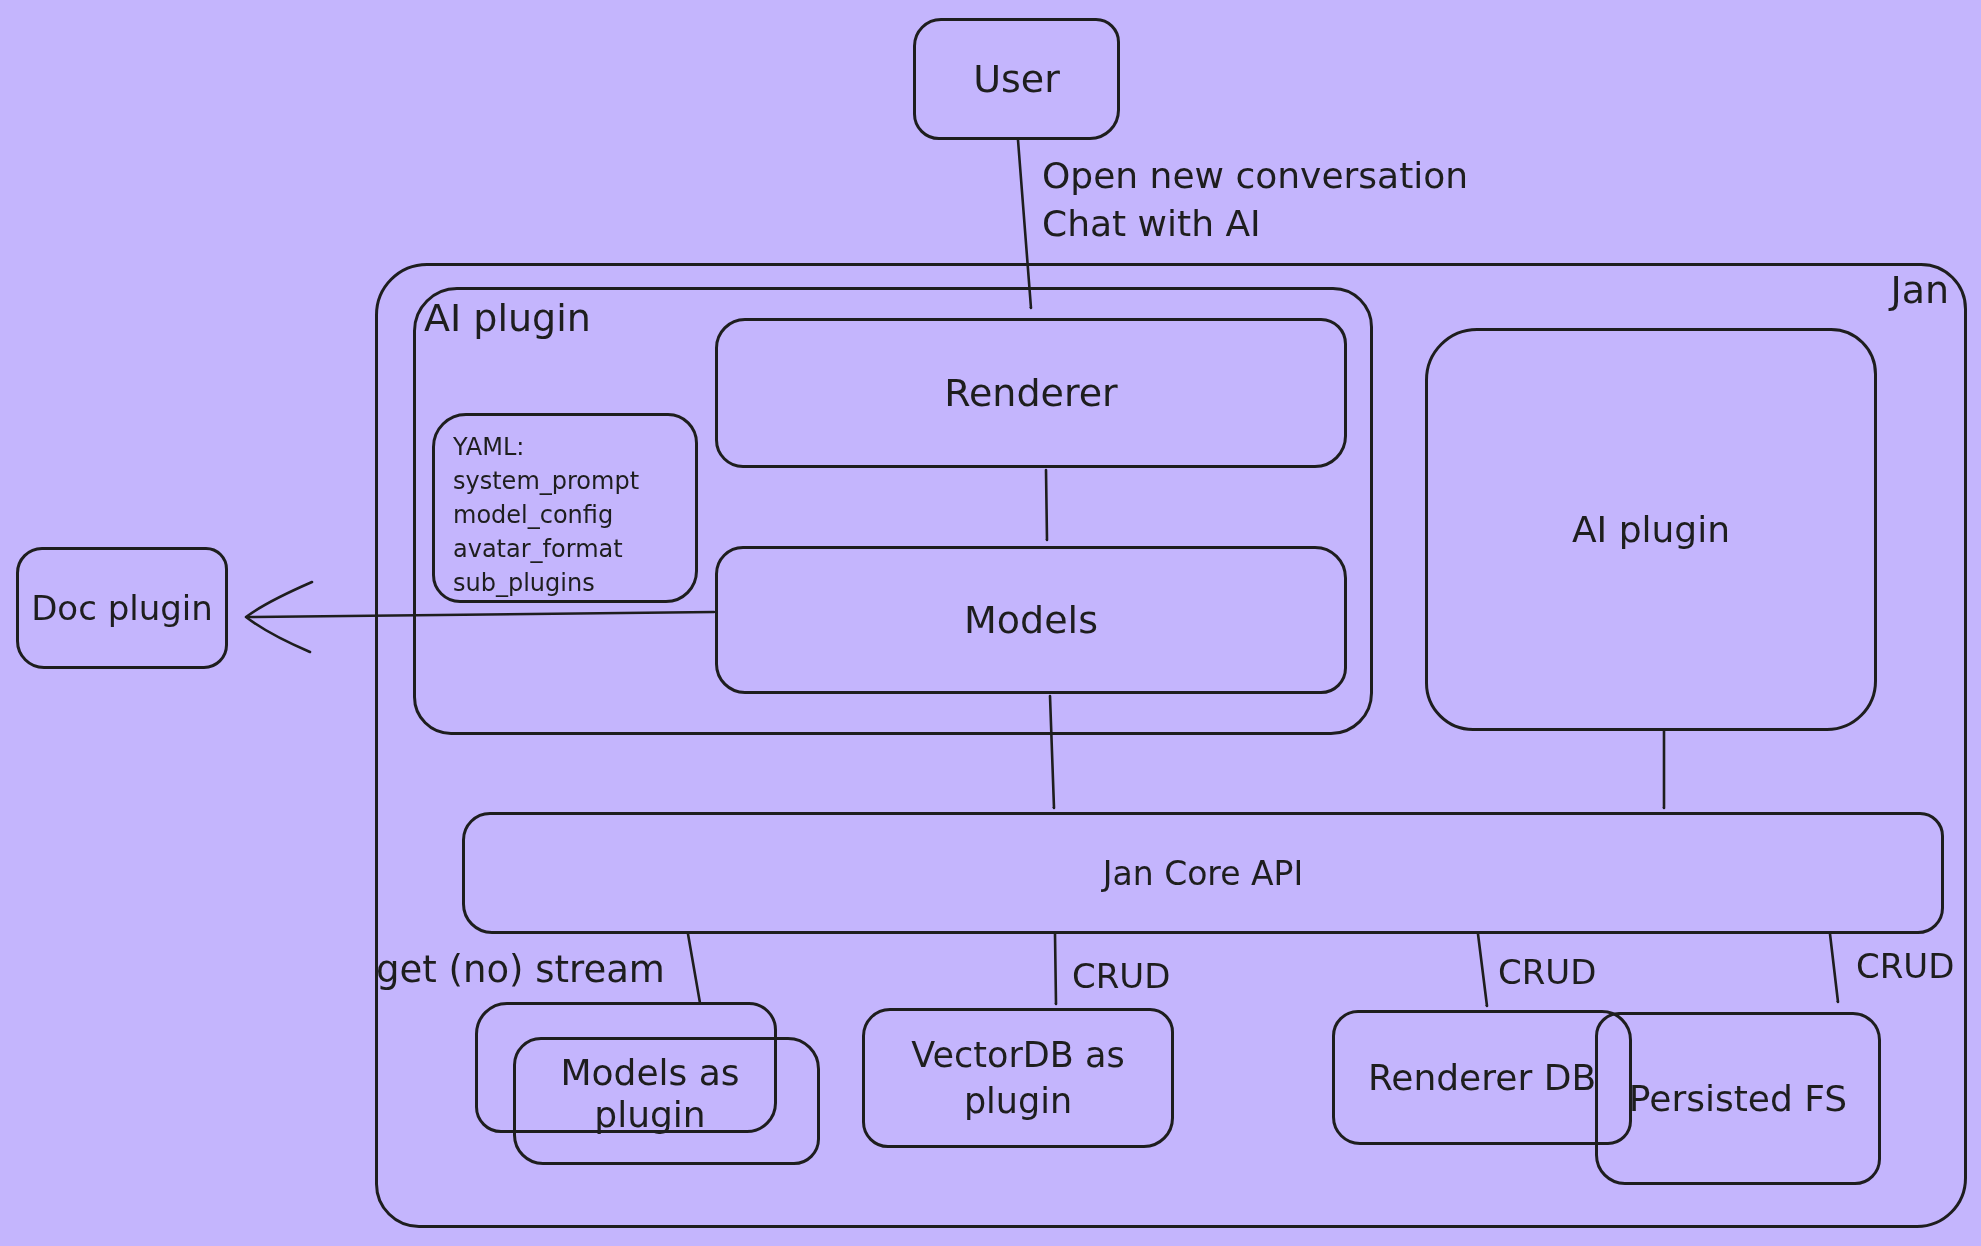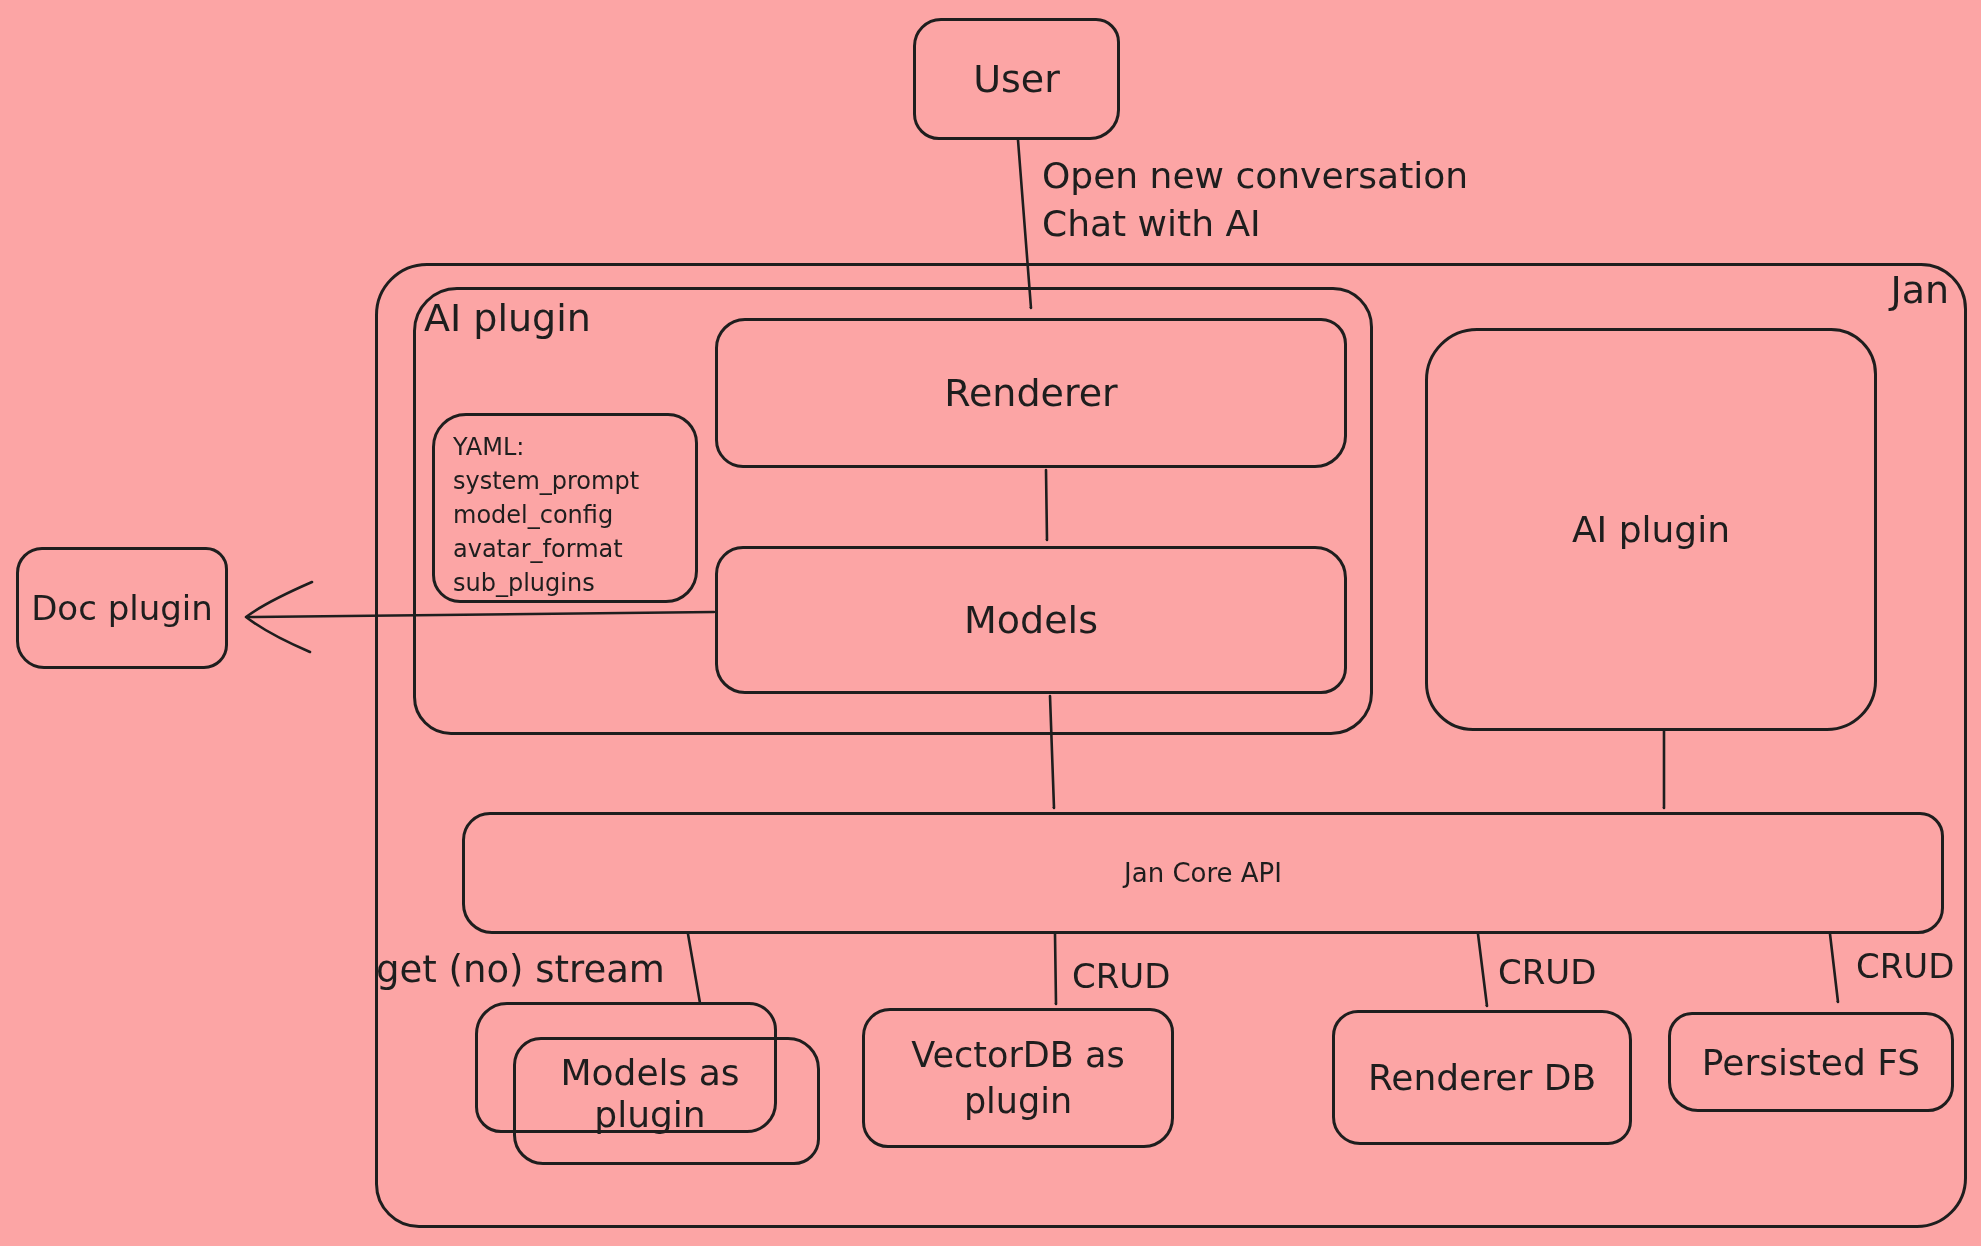--- a/index.html
+++ b/index.html
@@ -1,19 +1,19 @@
 <!DOCTYPE html>
 <html><head>
 <meta charset="utf-8">
 <style>
   html,body{margin:0;padding:0;background:#ffffff;}
   #canvas{
     position:relative;
     width:1981px;height:1246px;
-    background:#fca5a5;
+    background:#c4b5fd;
     font-family:"DejaVu Sans","Liberation Sans",sans-serif;
     color:#1e1e1e;
     overflow:hidden;
     text-decoration:underline;
   }
   .box{
     position:absolute;
     border:3px solid #1e1e1e;
     background:transparent;
     box-sizing:border-box;
@@ -93,21 +93,21 @@
     </div>
 
   <div class="box centered" style="left:1425px;top:328px;width:452px;height:403px;border-radius:52px 46px 50px 48px;font-size:36px;">
       <span>AI plugin</span>
     </div>
 
   <div class="box centered" style="left:16px;top:547px;width:212px;height:122px;border-radius:26px 22px 24px 28px;font-size:34px;">
       <span>Doc plugin</span>
     </div>
 
-  <div class="box centered" style="left:462px;top:812px;width:1482px;height:122px;border-radius:28px 24px 26px 30px;font-size:26px;">
+  <div class="box centered" style="left:462px;top:812px;width:1482px;height:122px;border-radius:28px 24px 26px 30px;font-size:33px;">
       <span>Jan Core API</span>
     </div>
 
   <div class="label" style="left:376px;top:948px;font-size:37px;">get (no) stream</div>
 
   <div class="label" style="left:1072px;top:956px;font-size:34px;">CRUD</div>
   <div class="label" style="left:1498px;top:952px;font-size:34px;">CRUD</div>
   <div class="label" style="left:1856px;top:946px;font-size:34px;">CRUD</div>
 
   <div class="box" style="left:475px;top:1002px;width:302px;height:131px;border-radius:32px 28px 30px 26px;"></div>
@@ -115,17 +115,17 @@
   <div class="label centered" style="left:520px;top:1052px;width:260px;font-size:36px;line-height:42px;white-space:normal;text-align:center;">Models as plugin</div>
 
   <div class="box centered" style="left:862px;top:1008px;width:312px;height:140px;border-radius:28px 24px 30px 26px;font-size:35px;line-height:46px;">
       <span style="white-space:normal;width:250px;display:inline-block;">VectorDB as plugin</span>
     </div>
 
   <div class="box centered" style="left:1332px;top:1010px;width:300px;height:135px;border-radius:26px 30px 24px 28px;font-size:36px;">
       <span>Renderer DB</span>
     </div>
 
-  <div class="box centered" style="left:1668px;top:1012px;width:286px;height:100px;border-radius:24px 28px 26px 30px;font-size:36px;">
+  <div class="box centered" style="left:1595px;top:1012px;width:286px;height:173px;border-radius:24px 28px 26px 30px;font-size:36px;">
       <span>Persisted FS</span>
     </div>
 
 </div>
 
 </body></html>

